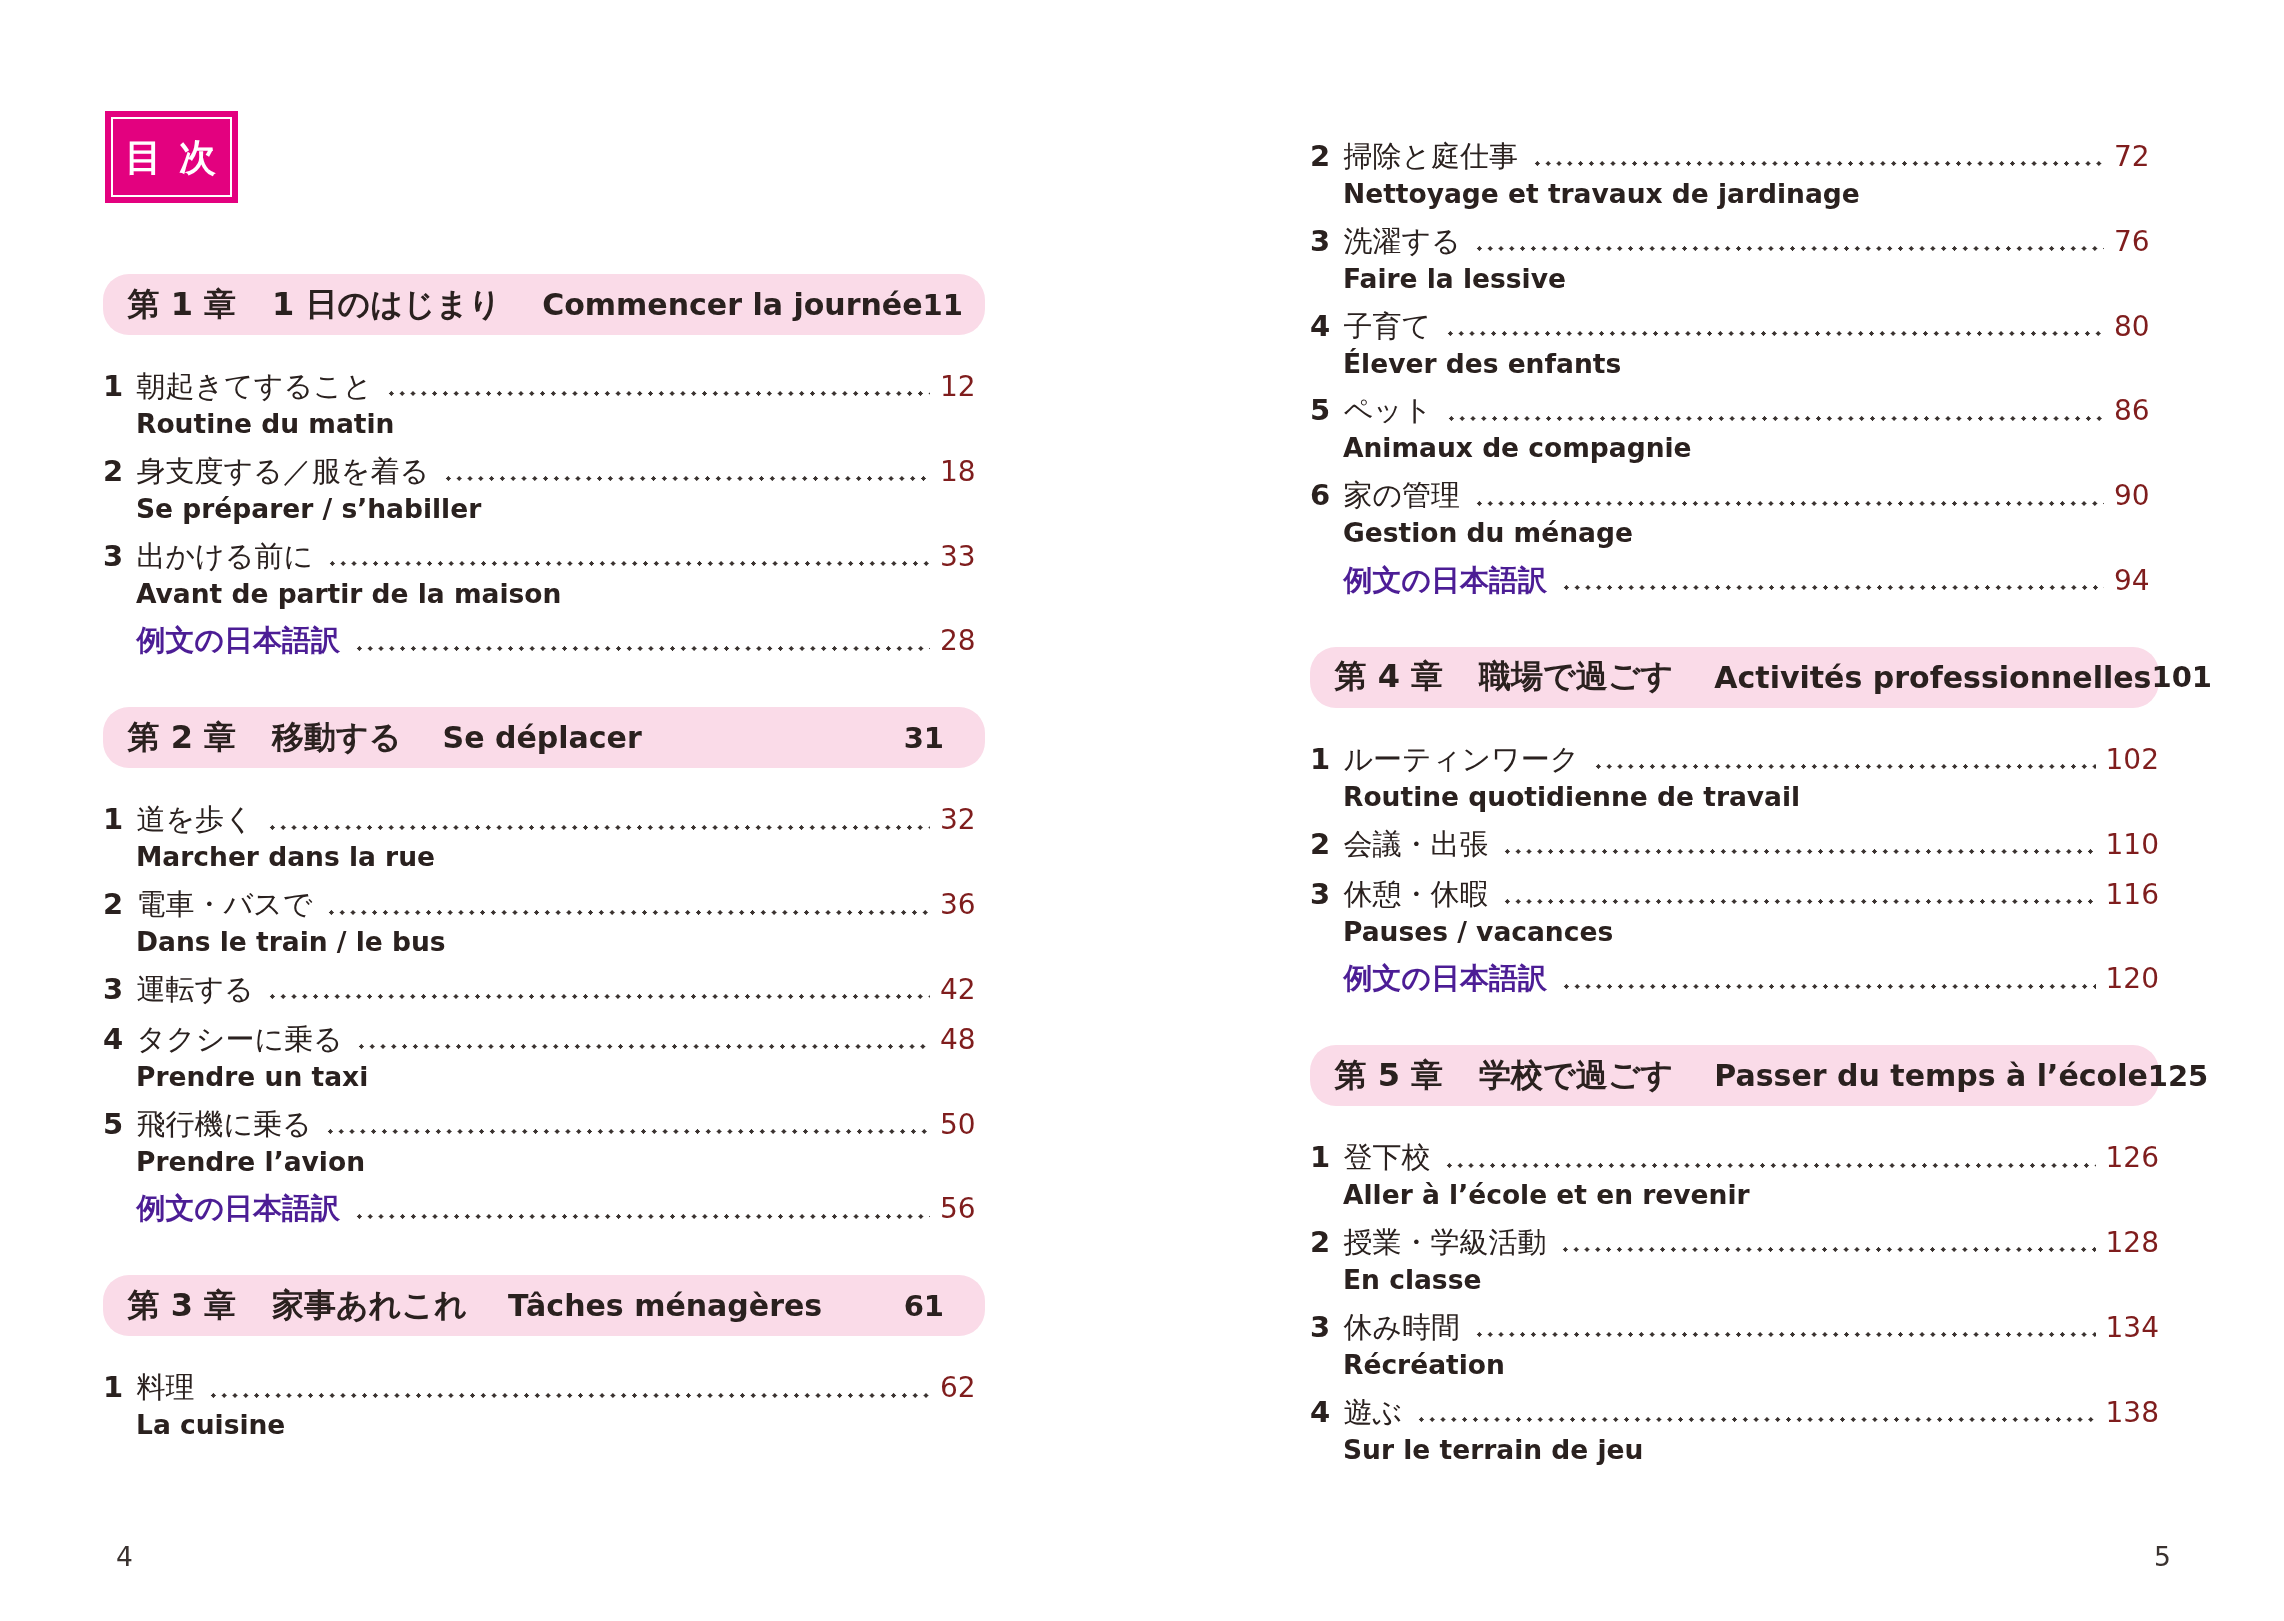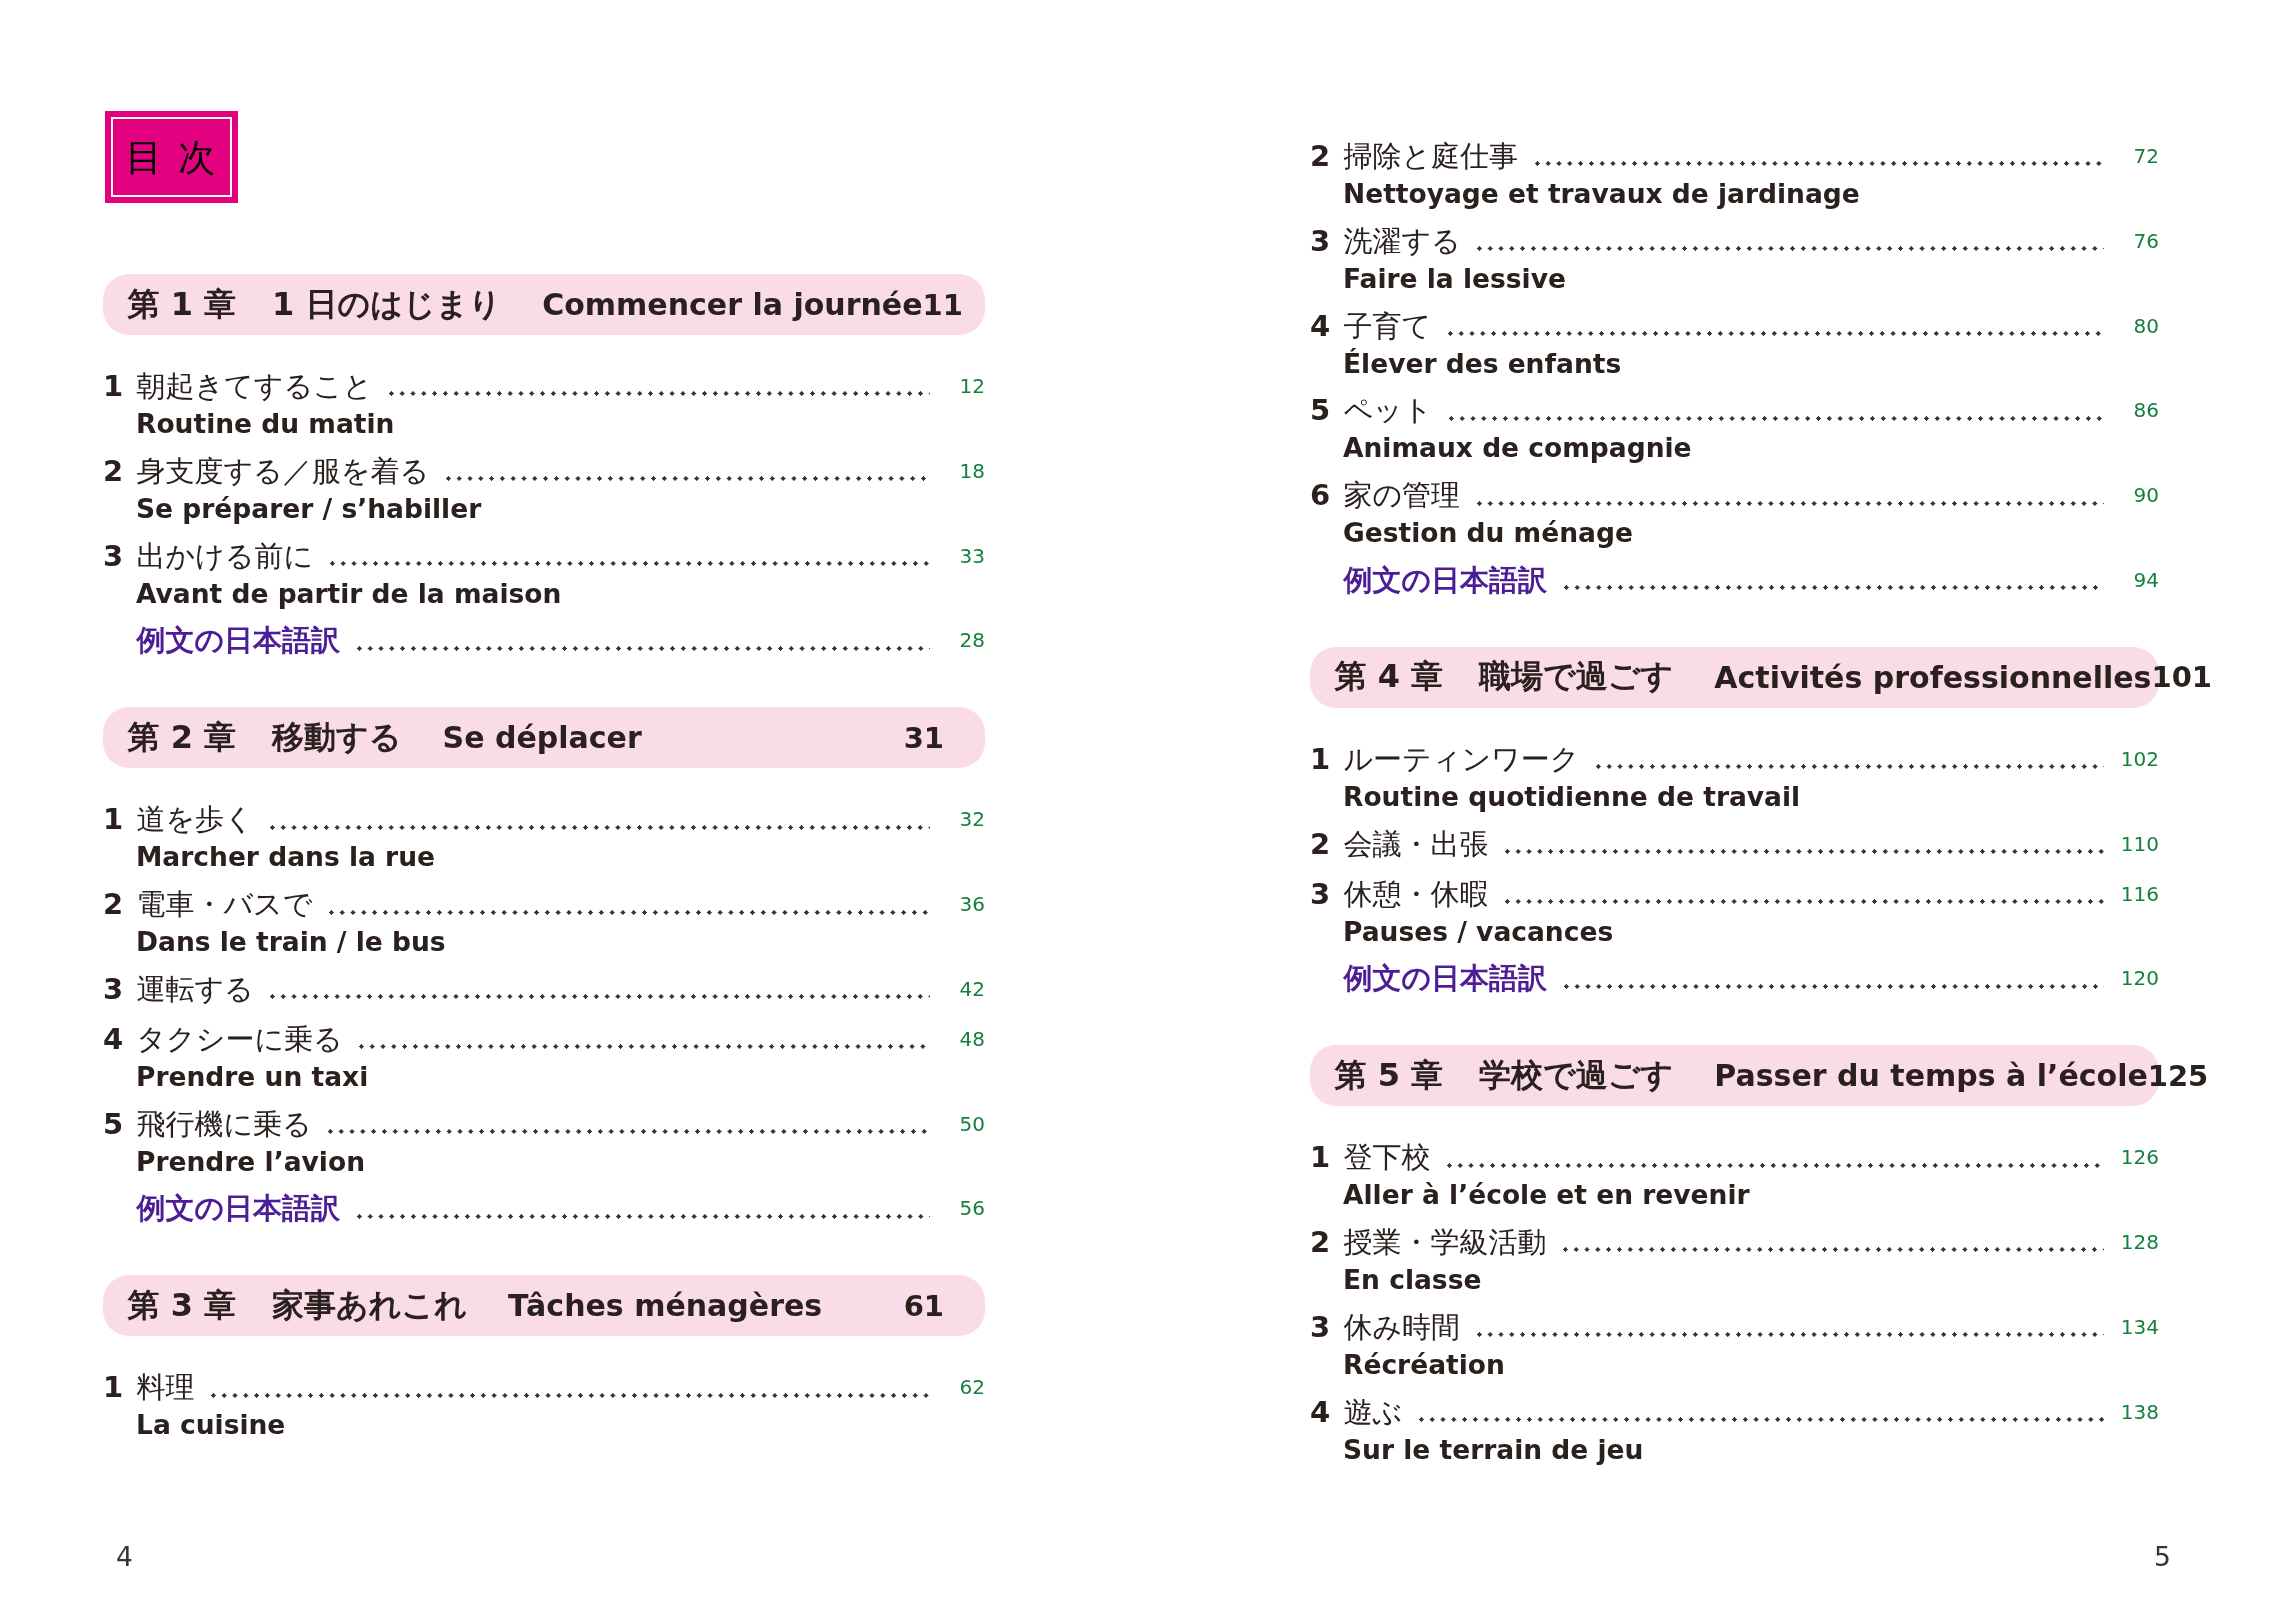--- a/index.html
+++ b/index.html
@@ -29,23 +29,23 @@
     align-items: center;
     justify-content: center;
   }
   .toc-box-inner {
     position: absolute;
     left: 5.9px; top: 5.9px; right: 5.9px; bottom: 5.9px;
     border: 2.9px solid #ffffff;
     pointer-events: none;
   }
   .toc-box-label {
-    color: #000000;
+    color: #ffffff;
     font-size: 37px;
-    font-weight: normal;
+    font-weight: bold;
     letter-spacing: 2px;
     line-height: 1;
     position: relative;
   }
 
   
   .page {
     position: absolute;
     display: flex;
     flex-direction: column;
@@ -95,24 +95,24 @@
     flex: 1;
     height: 39px;
     margin: 0 9.8px 0 13.7px;
     background-image: radial-gradient(circle, #3a322f 2px, transparent 2.2px);
     background-size: 10.8px 4.9px;
     background-repeat: repeat-x;
     background-position: left bottom 9.8px;
   }
   .toc-page {
     min-width: 45px;
-    text-align: right;
-    font-size: 20px;
+    text-align: left;
+    font-size: 28px;
     line-height: 39px;
-    color: #15803d;
+    color: #7f1d1d;
     flex: none;
   }
   .toc-sub {
     margin-left: 33px;
     font-size: 26.5px;
     font-weight: bold;
     line-height: 35px;
     white-space: nowrap;
   }
   .toc-item.reibun { margin-bottom: 47px; }

